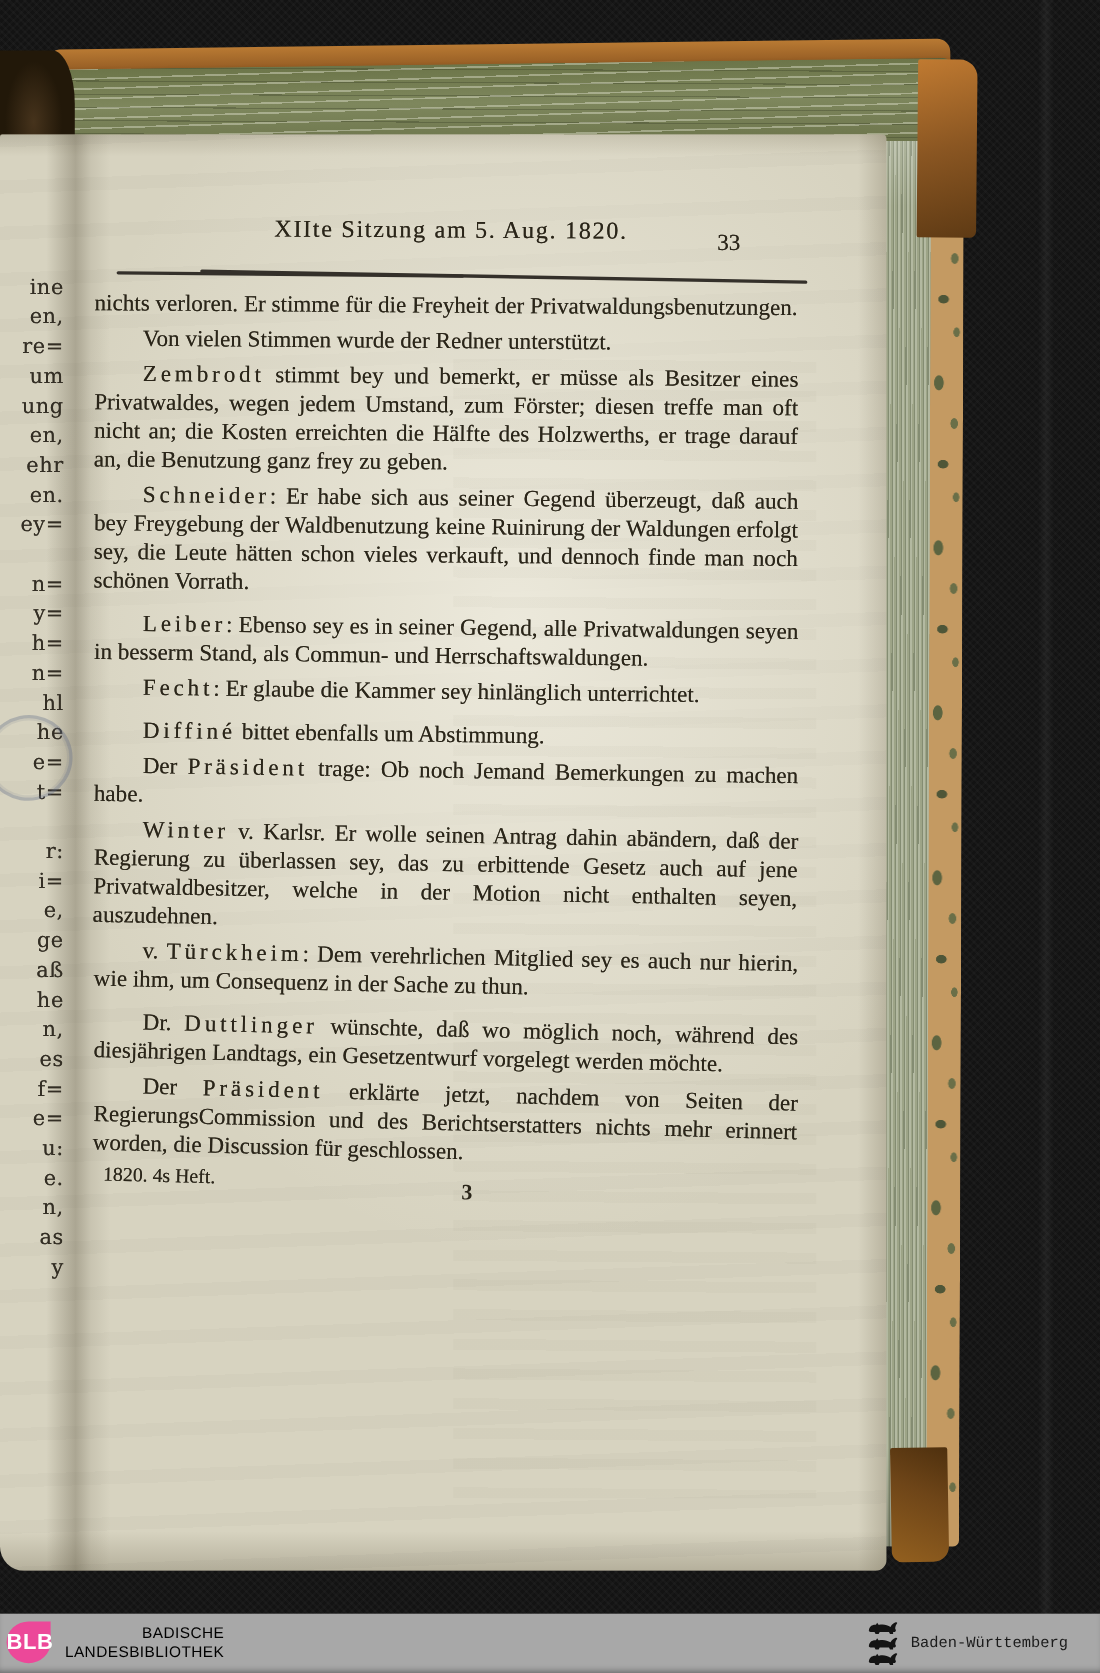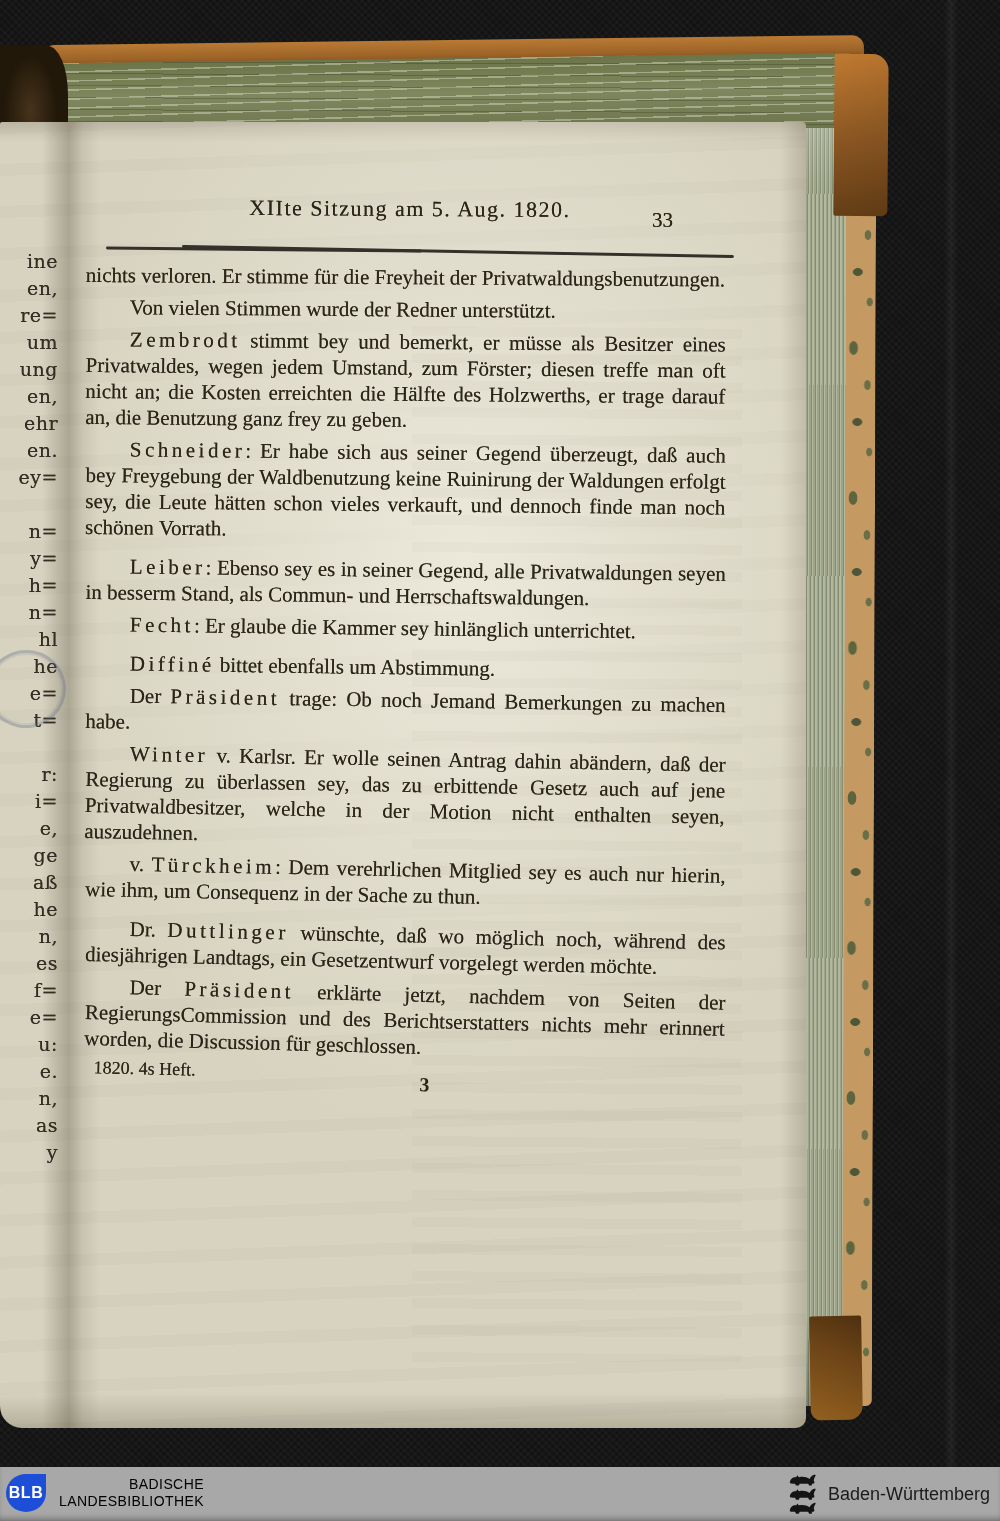--- a/index.html
+++ b/index.html
@@ -83,25 +83,25 @@
   .r7{transform:rotate(.8deg);} .r8{transform:rotate(.9deg);} .r9{transform:rotate(1.05deg);}
   .r10{transform:rotate(1.15deg);} .r11{transform:rotate(1.3deg);} .r12{transform:rotate(1.5deg);}
   .foot-row{position:relative;margin-top:4px;height:44px;width:640px;transform:rotate(1.4deg);transform-origin:0 0;}
   .foot-left{position:absolute;left:8px;top:0;font-size:18px;text-shadow:0 0 .5px rgba(42,37,25,.75);}
   .foot-sig{position:absolute;left:334px;top:8px;font-size:20px;font-weight:bold;}
 
   
   .bottom-bar{position:absolute;left:0;top:1467px;width:1000px;height:54px;background:#a8a8a8;
     box-shadow:inset 0 -5px 7px -4px rgba(0,0,0,.45);font-family:"Liberation Sans",sans-serif;}
   .bar-left{position:absolute;left:6px;top:7px;display:flex;align-items:center;gap:13px;}
-  .blb-logo{width:40px;height:38px;background:#1d4ed8;border-radius:50% 0 50% 50%;color:#ffffff;
-    font-weight:bold;font-size:16px;line-height:38px;text-align:center;letter-spacing:.5px;}
+  .blb-logo{width:40px;height:38px;background:#ec4899;border-radius:50% 0 50% 50%;color:#ffffff;
+    font-weight:bold;font-size:20px;line-height:38px;text-align:center;letter-spacing:.5px;}
   .lib-name{font-weight:normal;font-size:14px;line-height:17px;color:#000000;letter-spacing:.4px;text-align:right;}
   .bar-right{position:absolute;left:788px;top:6px;display:flex;align-items:center;gap:10px;}
-  .state-name{font-size:18px;color:#1b1b1b;}
+  .state-name{font-size:14px;color:#1b1b1b;font-family:Liberation Mono, monospace;}
   .lions{display:block;}
 </style>
 </head>
 <body>
 
 <div class="stage">
   <div class="bg-seam"></div>
 
   <div class="top-leather"></div>
   <div class="top-green"></div>

